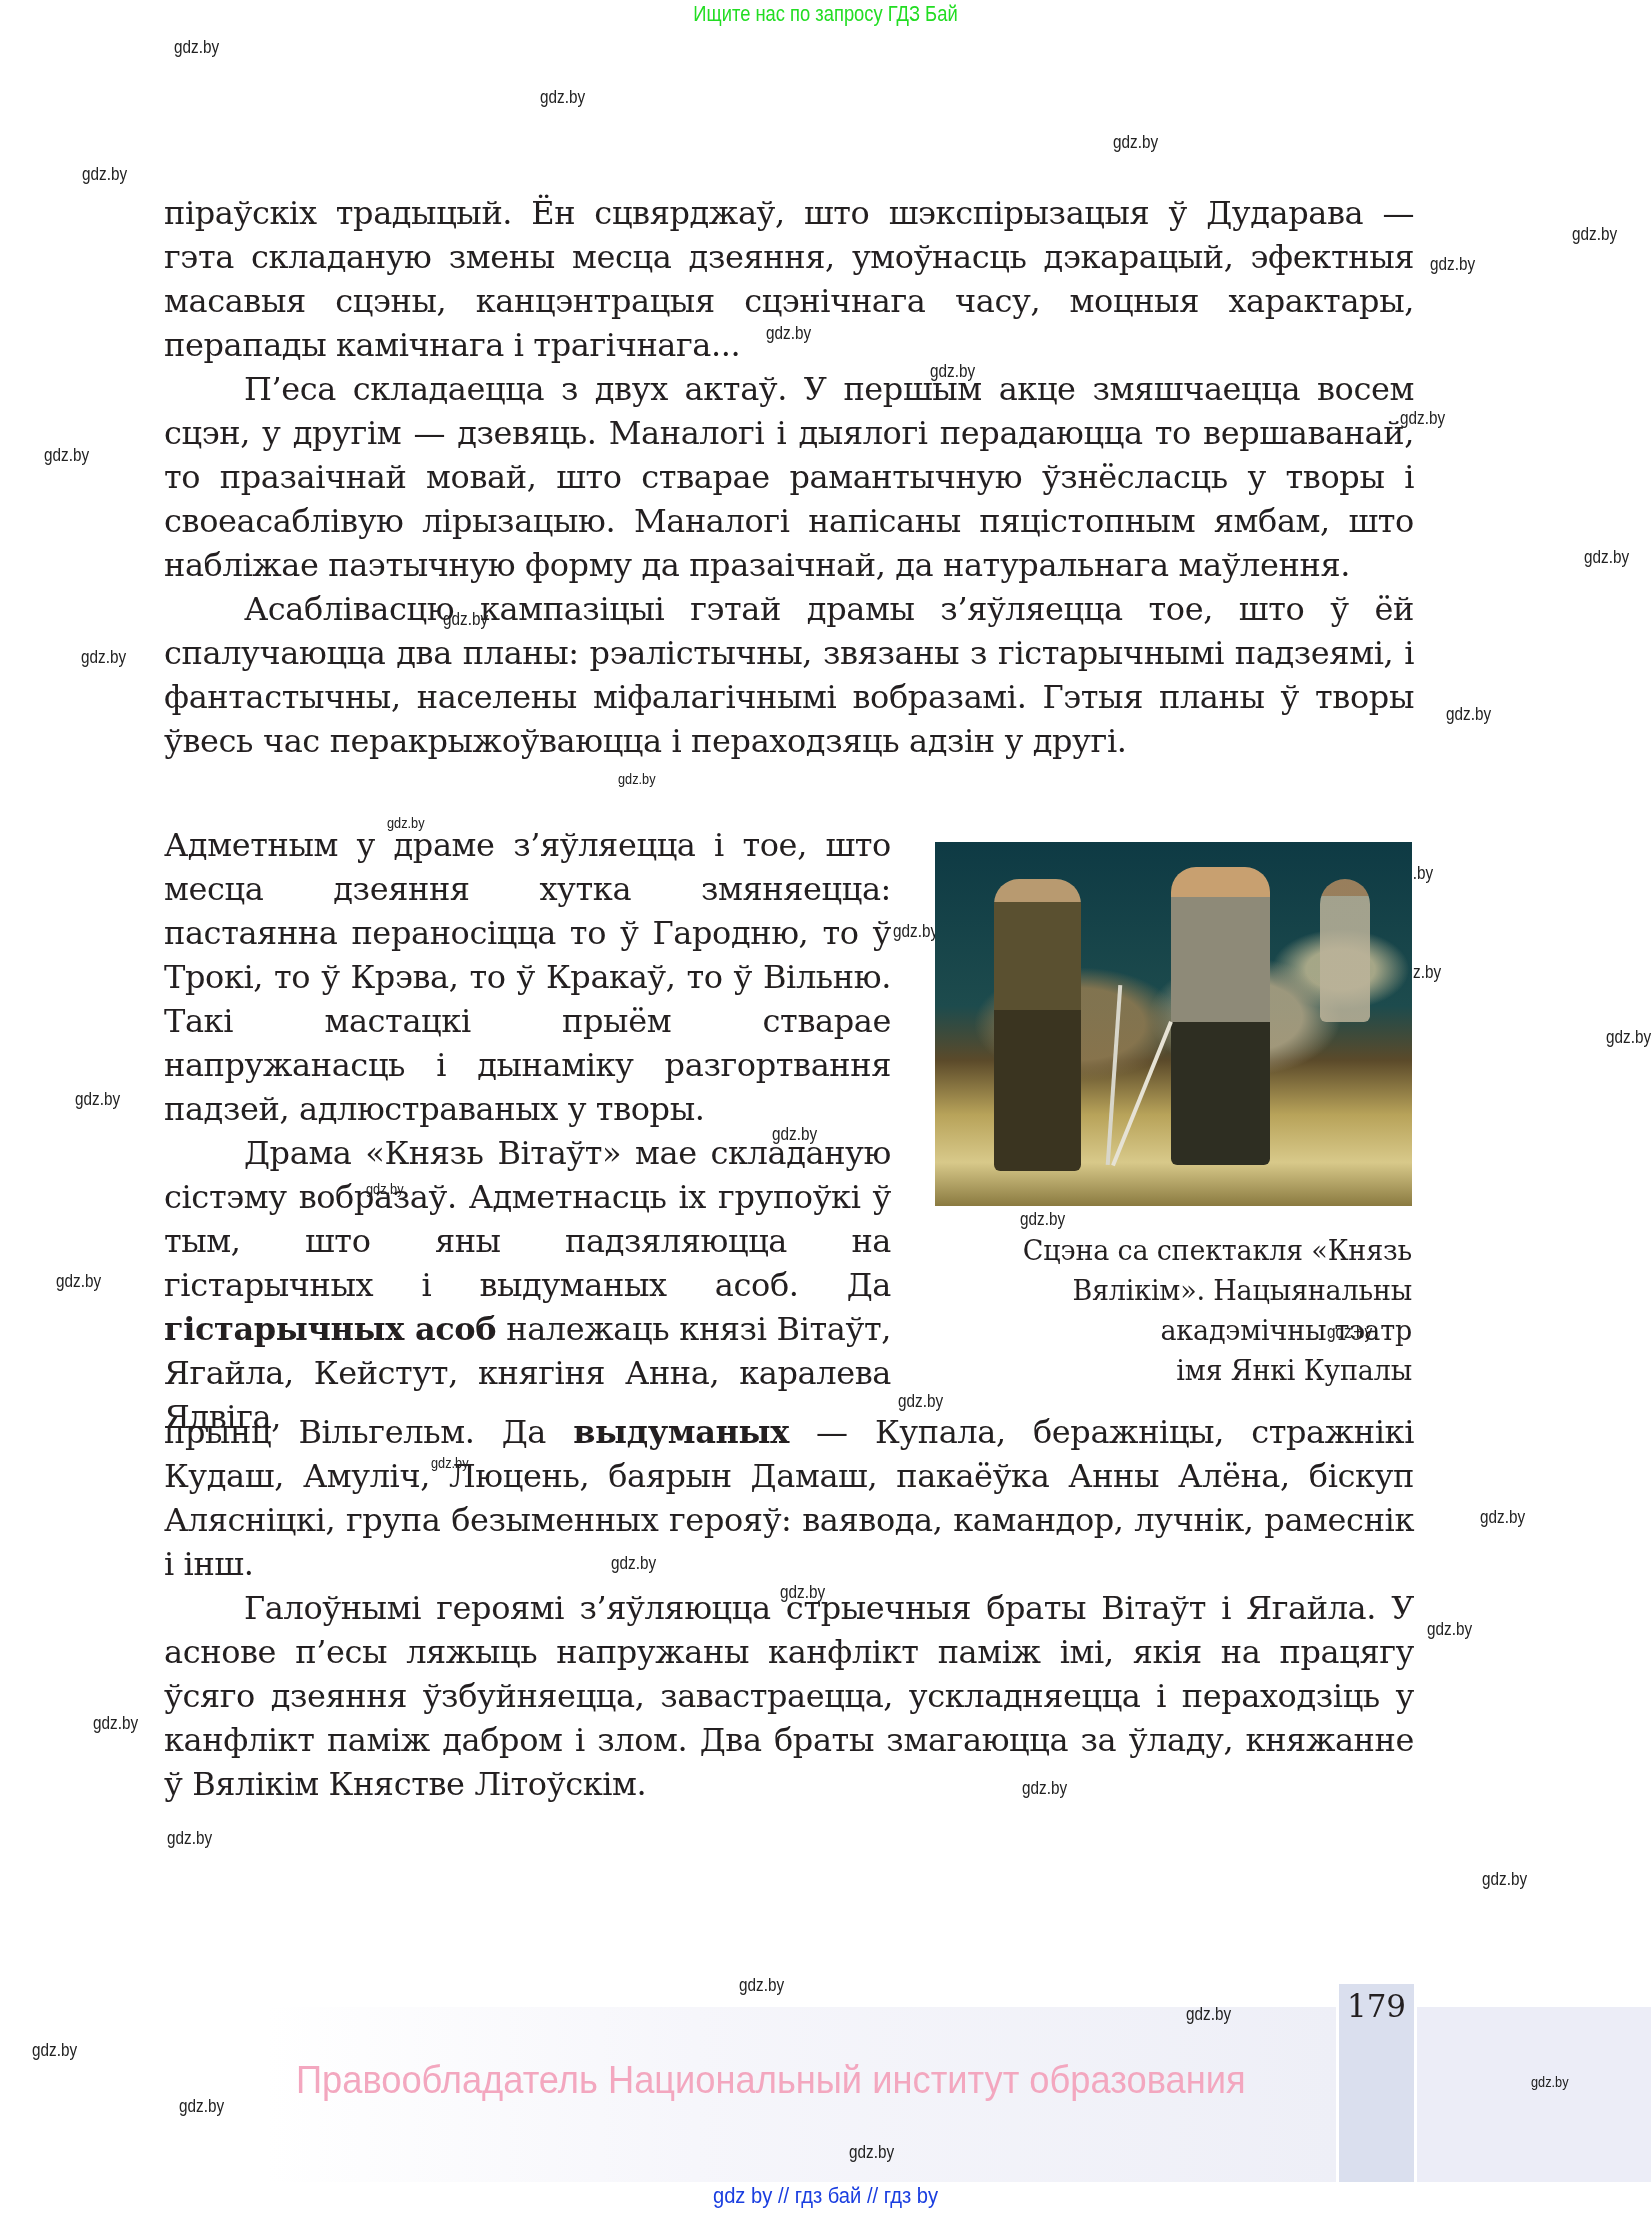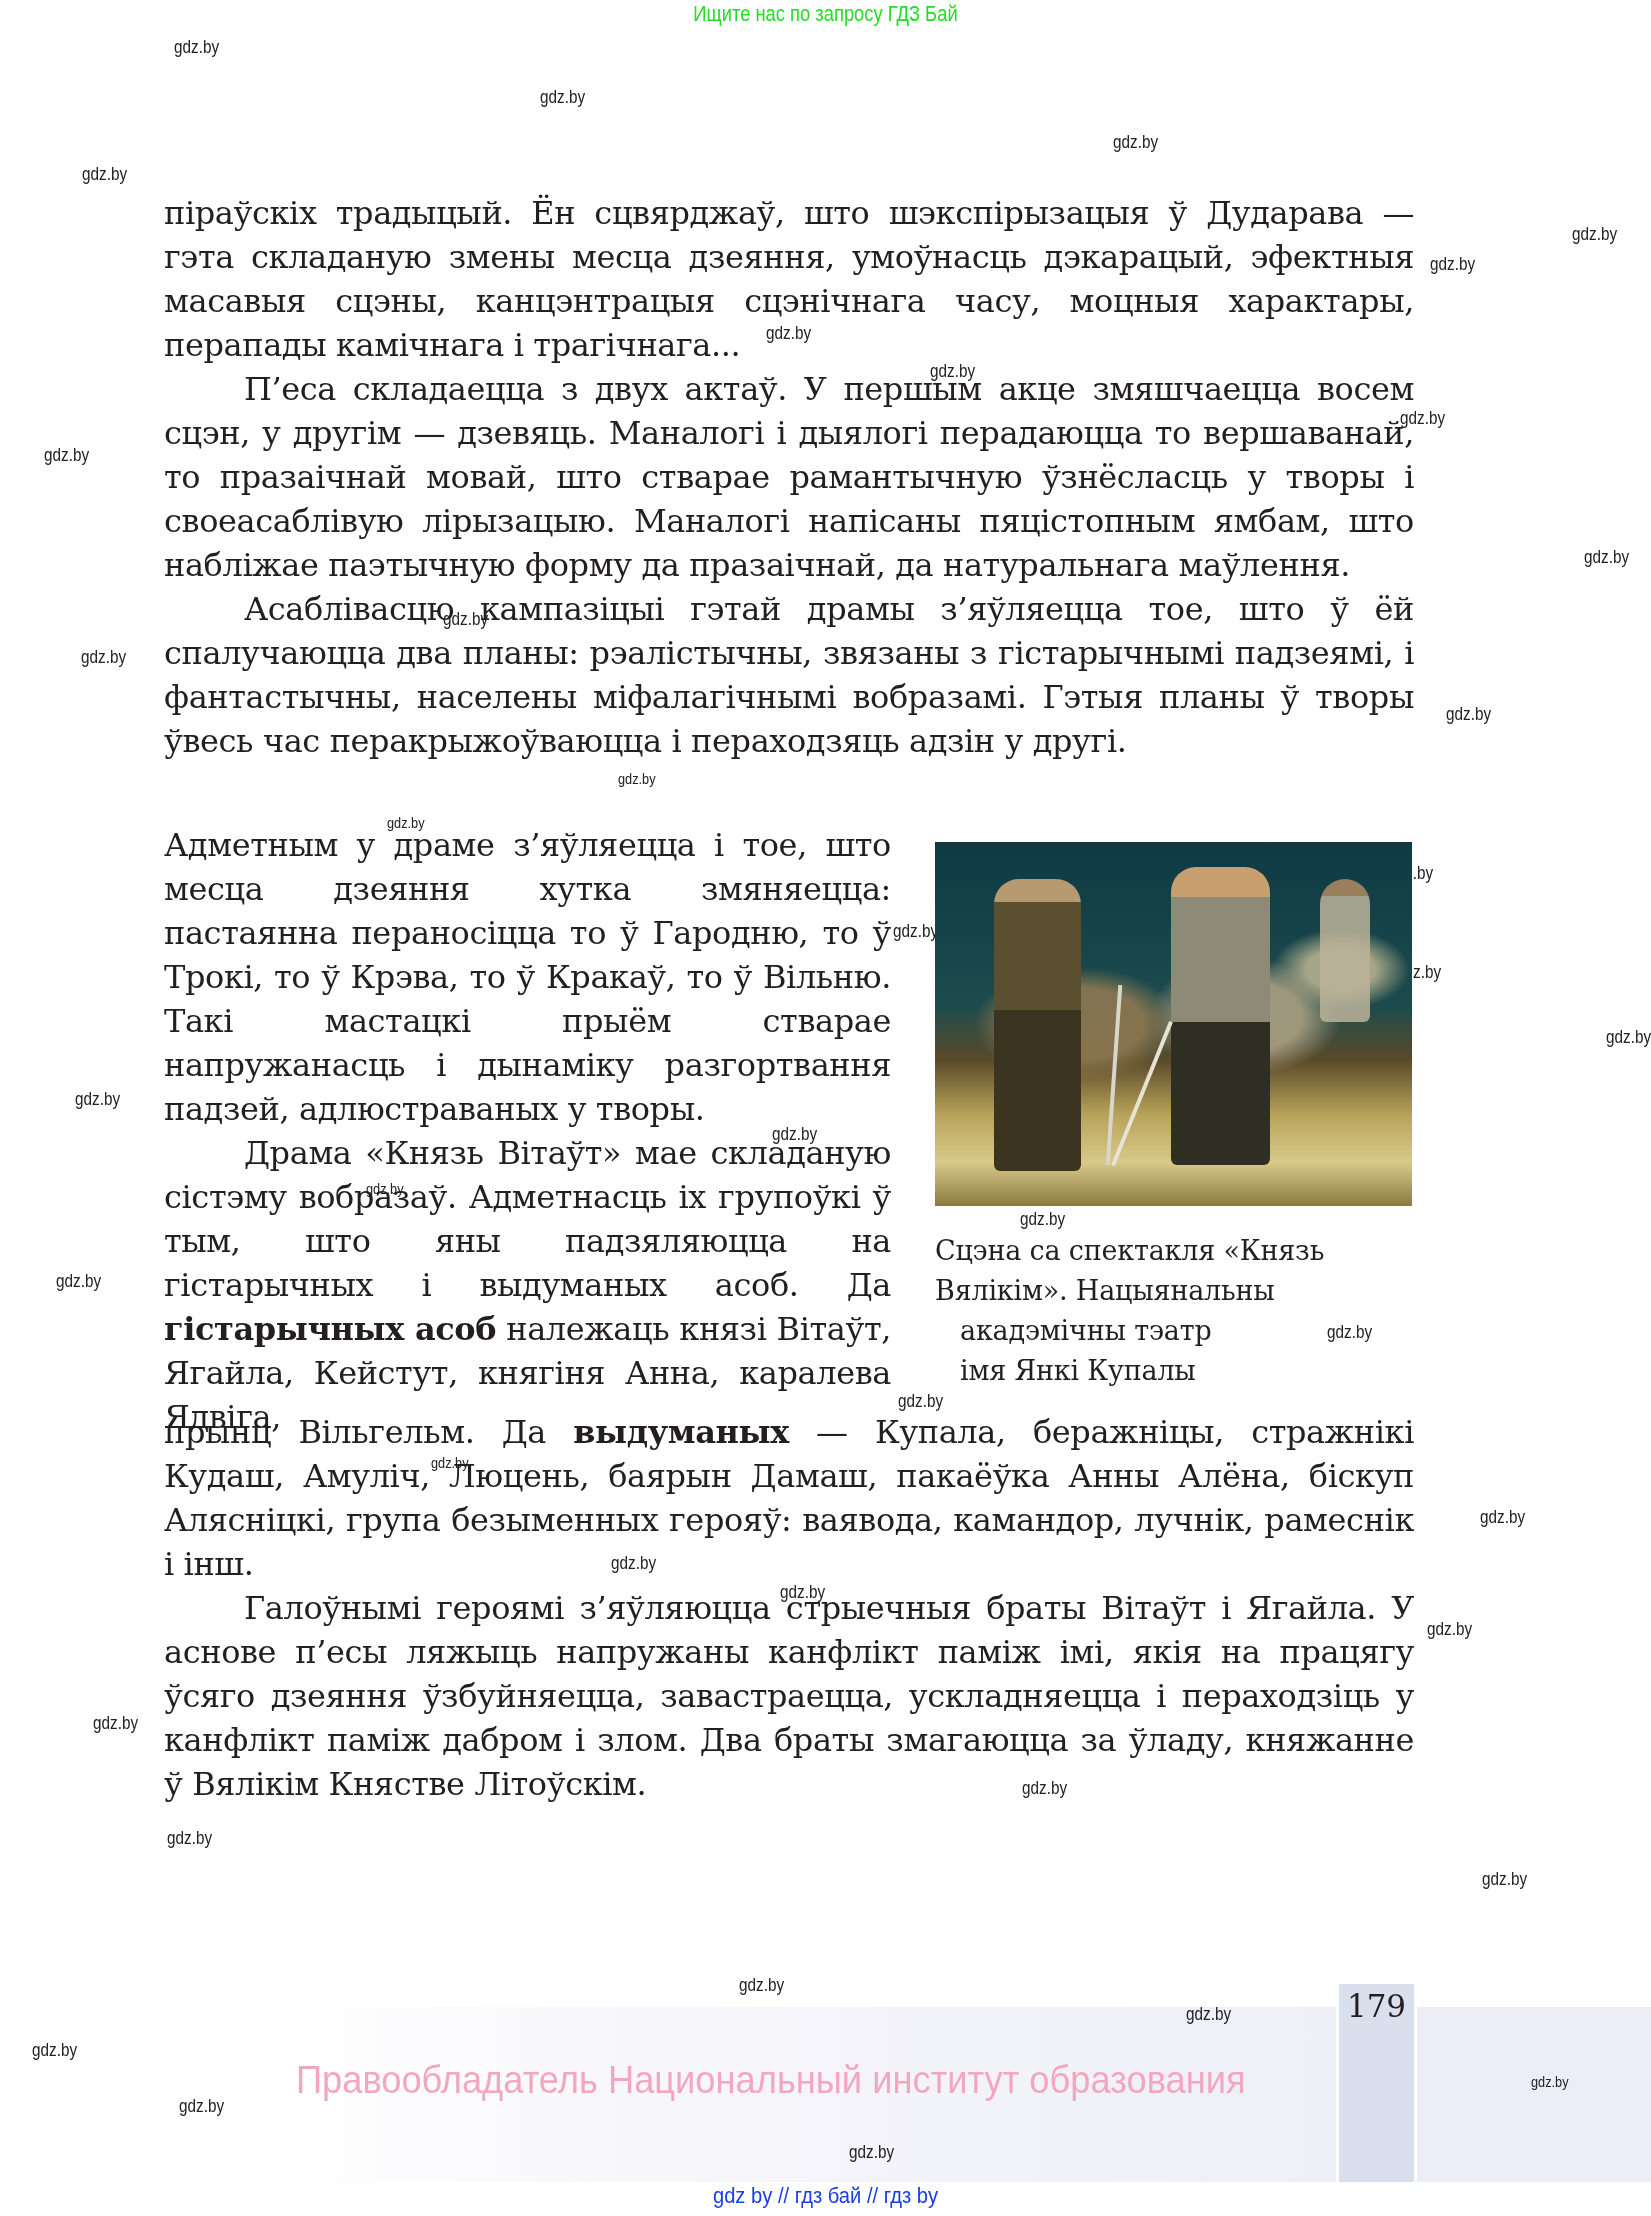--- a/index.html
+++ b/index.html
@@ -43,21 +43,21 @@
   }
   .photo .figure {
     position:absolute; border-radius:25px 25px 6.2px 6.2px;
   }
   .photo .f1 { left:59px; top:37px; width:87px; height:292px; background:linear-gradient(180deg,#b89a70 0 8%, #5a5030 8% 45%, #3a3420 45% 100%); }
   .photo .f2 { left:236px; top:25px; width:99px; height:298px; background:linear-gradient(180deg,#c8a070 0 10%, #8e8a78 10% 52%, #2e2e22 52% 100%); }
   .photo .f3 { left:385px; top:37px; width:50px; height:143px; background:linear-gradient(180deg,#b08a60 0 12%, #bcb39a 12% 100%); opacity:.85; }
   .photo .sword { position:absolute; left:205px; top:174px; width:3.7px; height:155px; background:#e6e2d4; transform:rotate(22deg); }
   .photo .sword2 { position:absolute; left:177px; top:143px; width:3.7px; height:180px; background:#d8d6ca; transform:rotate(4deg); }
   .caption {
-    position:absolute; left:935px; top:1231px; width:477px; text-align:left;
+    position:absolute; left:935px; top:1231px; width:477px; text-align:right;
     font-size:27px; line-height:40px; letter-spacing:-0.2px;
   }
   .footer-band {
     position:absolute; left:267px; top:2007px; width:1069px; height:175px;
     background: linear-gradient(90deg, #ffffff 0%, #f6f6fb 40%, #eeeff7 100%);
   }
   .footer-band-right {
     position:absolute; left:1417px; top:2007px; width:234px; height:175px; background:#ecedf7;
   }
   .page-tab {

